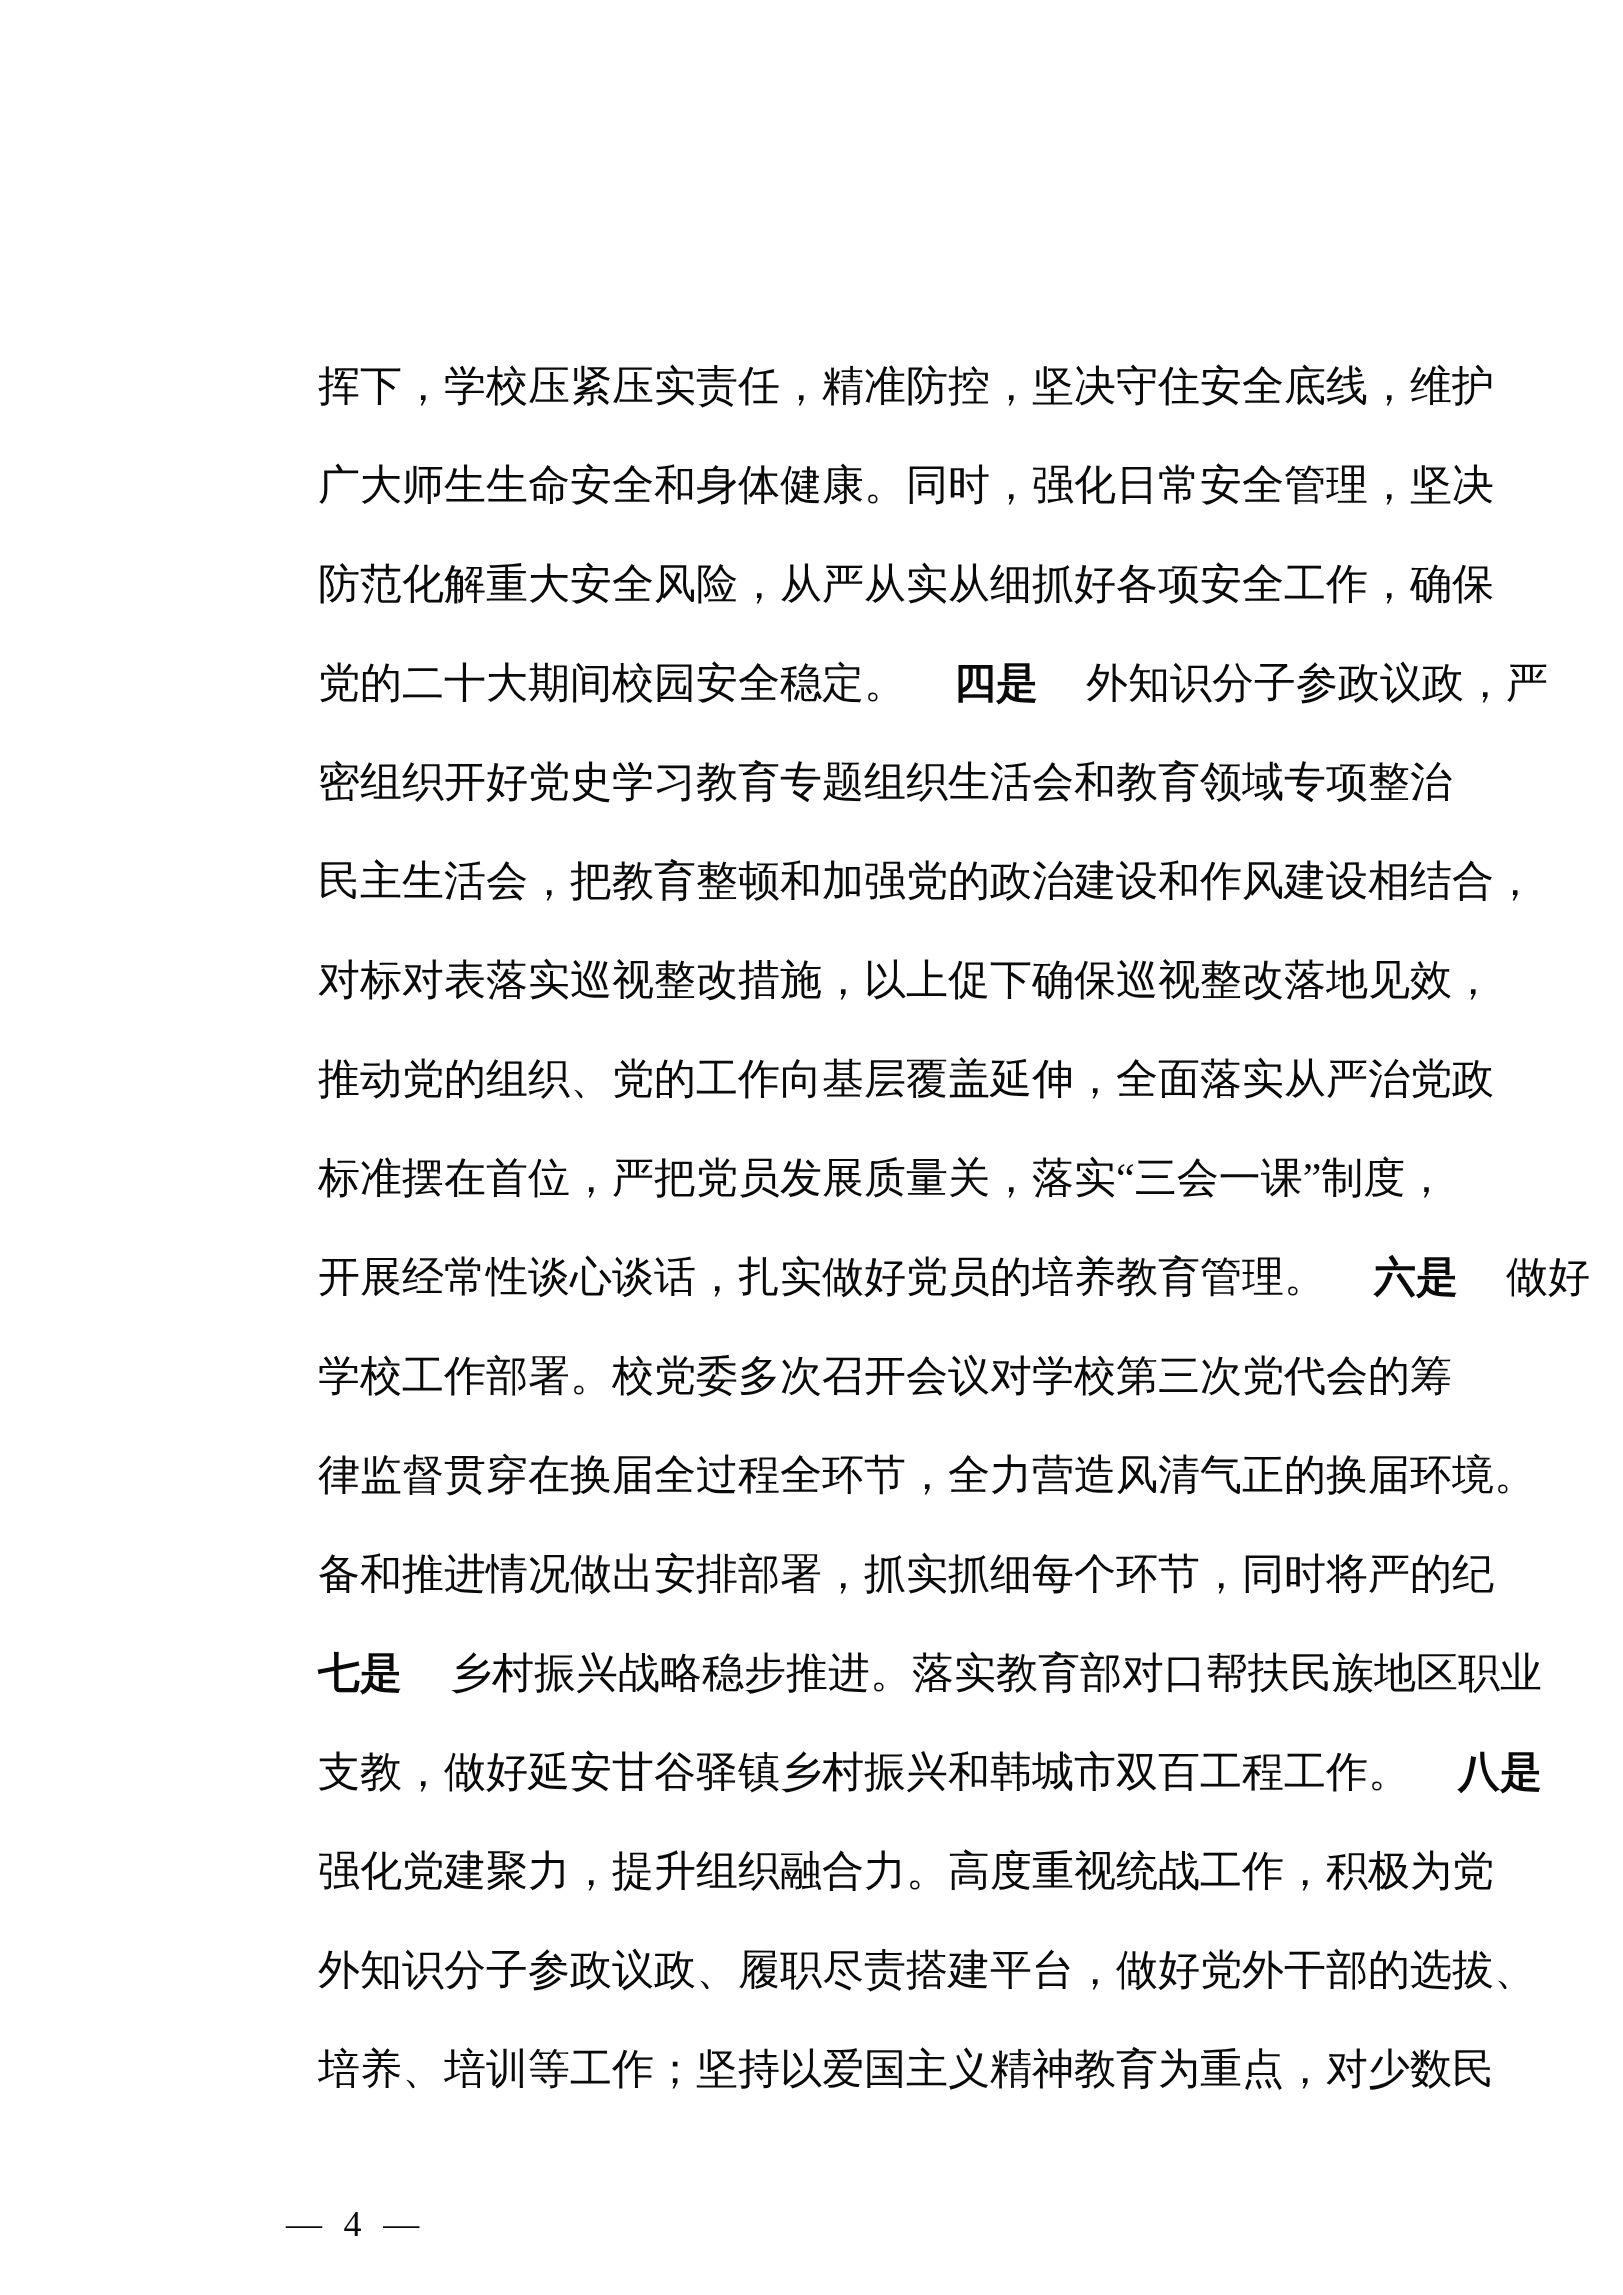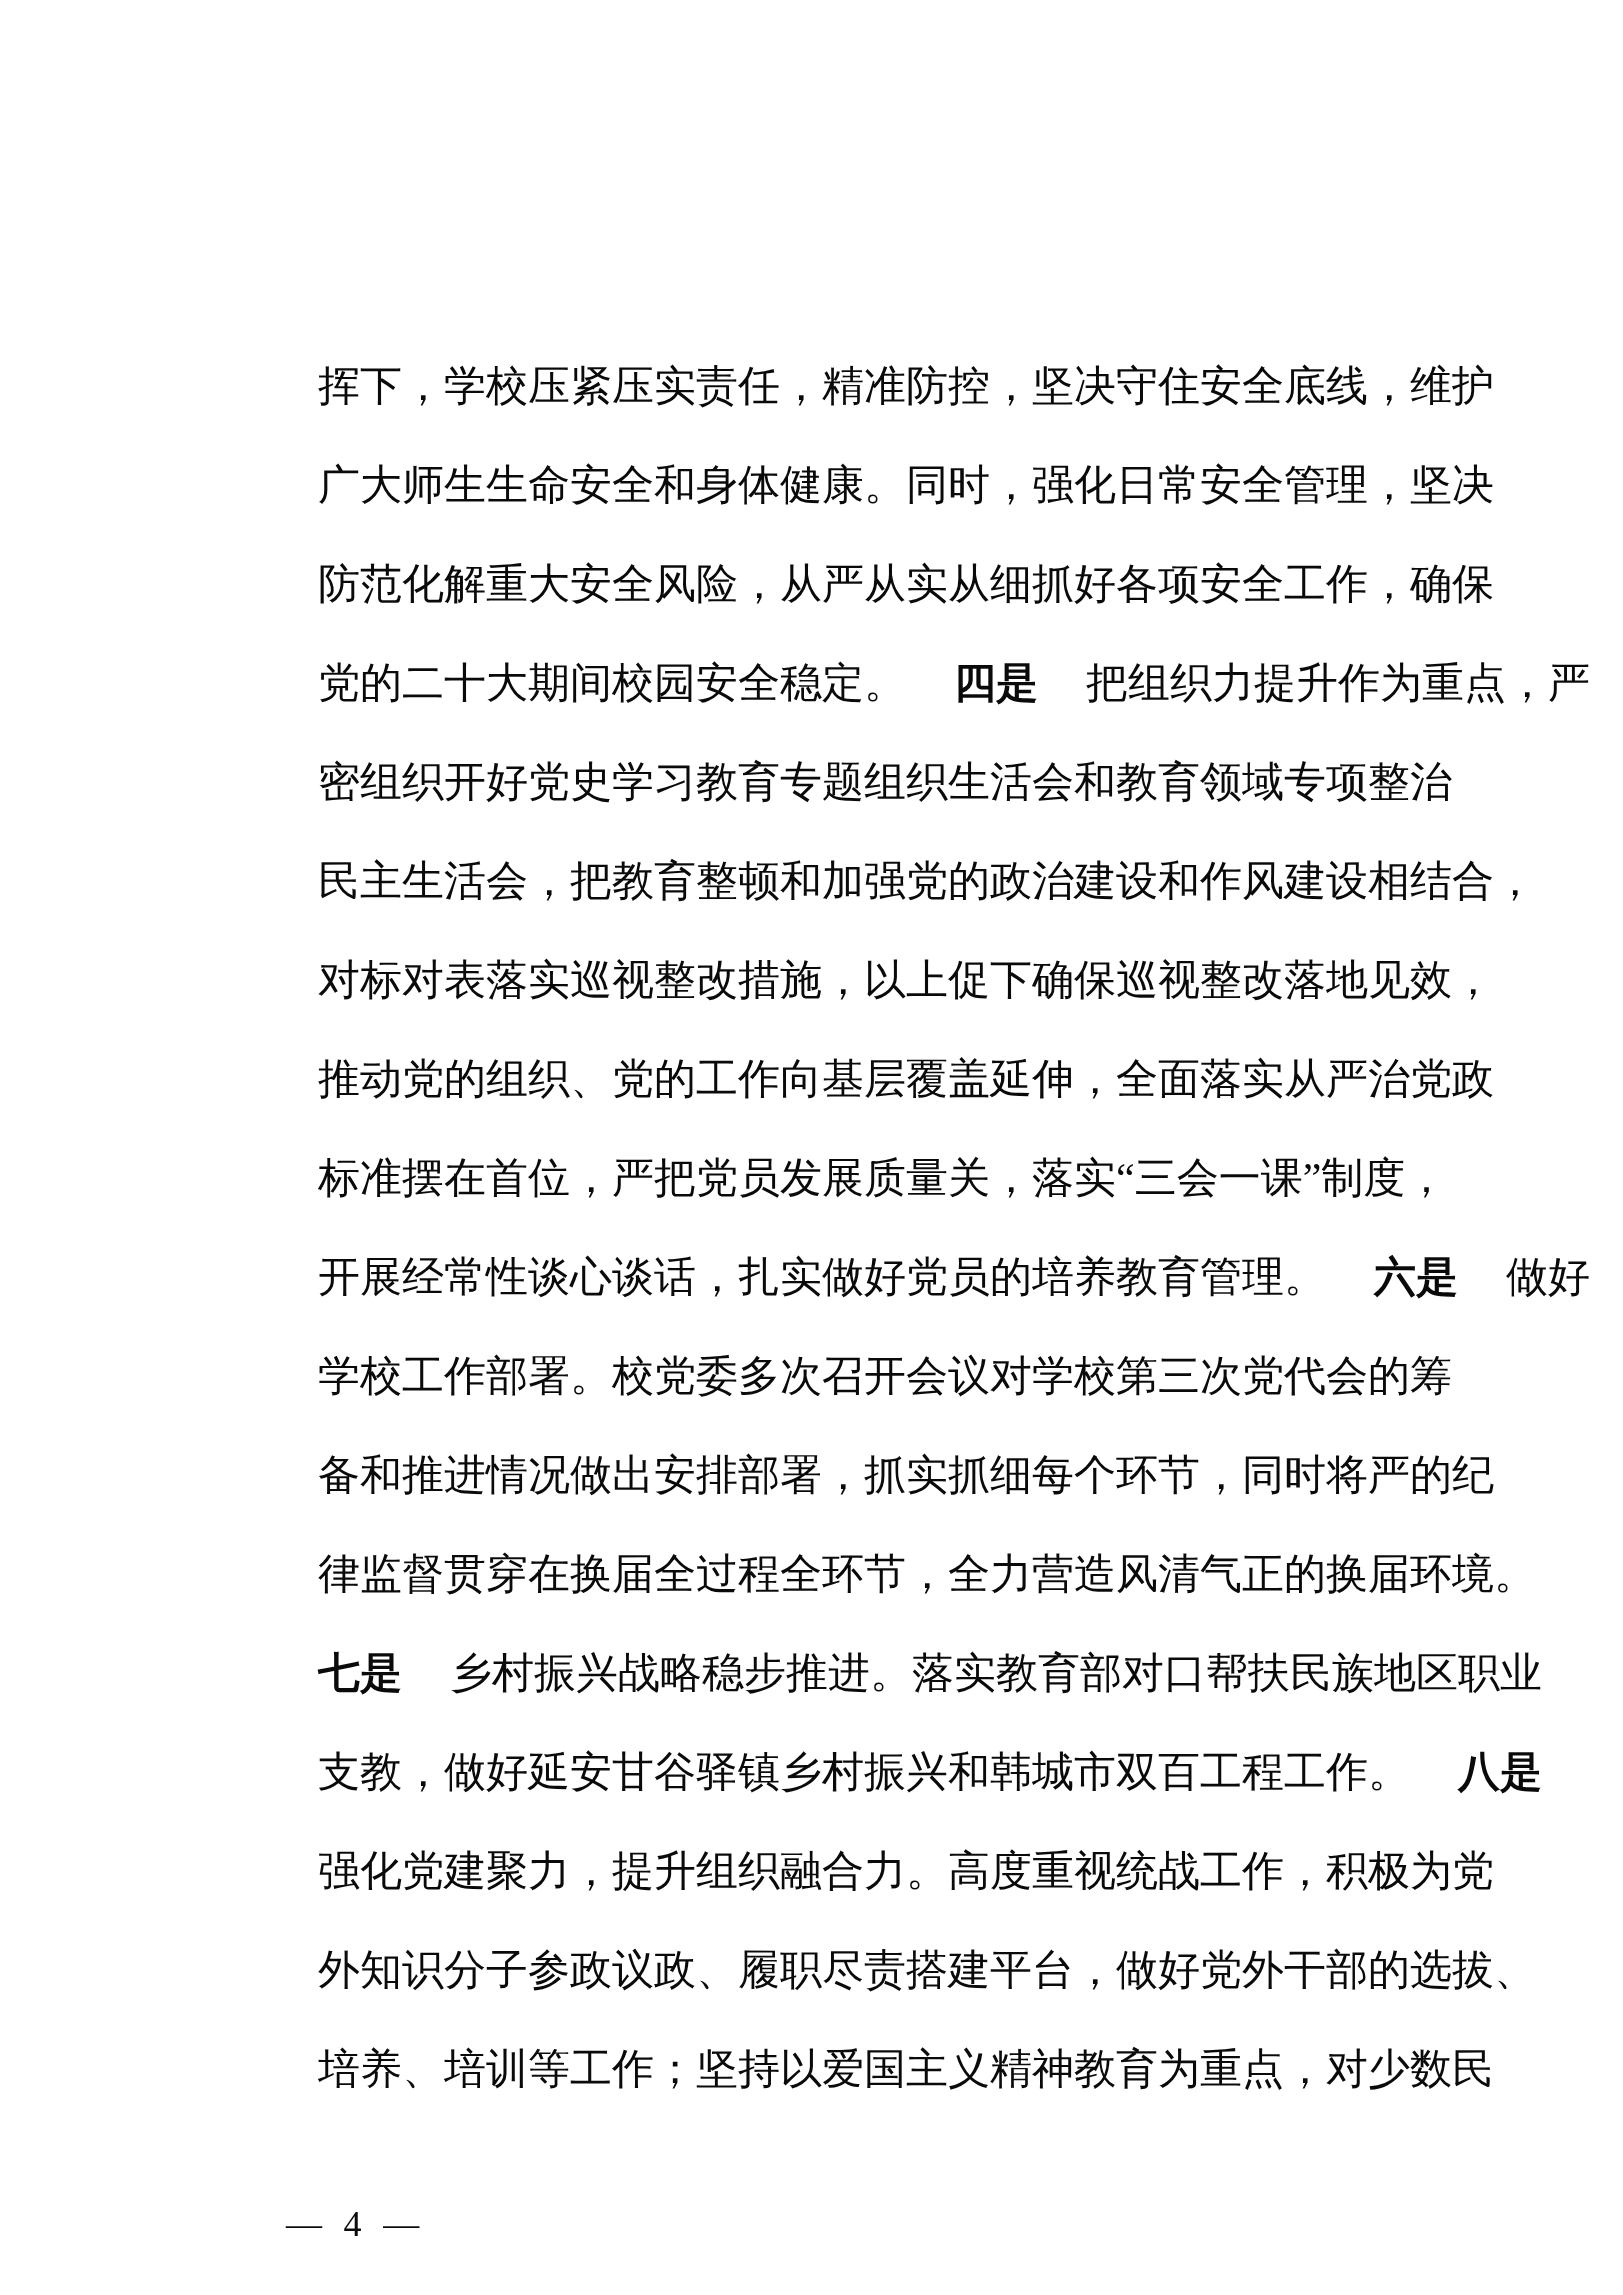--- a/index.html
+++ b/index.html
@@ -52,30 +52,30 @@
   }
 </style>
 </head>
 <body>
 
 <div class="document-page">
   <div class="body-text">
       <div class="line"><span class="run">挥下，学校压紧压实责任，精准防控，坚决守住安全底线，维护</span></div>
       <div class="line"><span class="run">广大师生生命安全和身体健康。同时，强化日常安全管理，坚决</span></div>
       <div class="line"><span class="run">防范化解重大安全风险，从严从实从细抓好各项安全工作，确保</span></div>
-      <div class="line"><span class="run">党的二十大期间校园安全稳定。</span><span class="run bold">四是</span><span class="run">把组织力提升作为重点，严</span></div>
+      <div class="line"><span class="run">党的二十大期间校园安全稳定。</span><span class="run bold">四是</span><span class="run">外知识分子参政议政，严</span></div>
       <div class="line"><span class="run">密组织开好党史学习教育专题组织生活会和教育领域专项整治</span></div>
       <div class="line"><span class="run">民主生活会，把教育整顿和加强党的政治建设和作风建设相结合，</span></div>
       <div class="line"><span class="run">对标对表落实巡视整改措施，以上促下确保巡视整改落地见效，</span></div>
       <div class="line"><span class="run">推动党的组织、党的工作向基层覆盖延伸，全面落实从严治党政</span></div>
       <div class="line"><span class="run">标准摆在首位，严把党员发展质量关，落实“三会一课”制度，</span></div>
       <div class="line"><span class="run">开展经常性谈心谈话，扎实做好党员的培养教育管理。</span><span class="run bold">六是</span><span class="run">做好</span></div>
       <div class="line"><span class="run">学校工作部署。校党委多次召开会议对学校第三次党代会的筹</span></div>
+      <div class="line"><span class="run">律监督贯穿在换届全过程全环节，全力营造风清气正的换届环境。</span></div>
       <div class="line"><span class="run">备和推进情况做出安排部署，抓实抓细每个环节，同时将严的纪</span></div>
-      <div class="line"><span class="run">律监督贯穿在换届全过程全环节，全力营造风清气正的换届环境。</span></div>
       <div class="line"><span class="run bold">七是</span><span class="run">乡村振兴战略稳步推进。落实教育部对口帮扶民族地区职业</span></div>
       <div class="line"><span class="run">支教，做好延安甘谷驿镇乡村振兴和韩城市双百工程工作。</span><span class="run bold">八是</span></div>
       <div class="line"><span class="run">强化党建聚力，提升组织融合力。高度重视统战工作，积极为党</span></div>
       <div class="line"><span class="run">外知识分子参政议政、履职尽责搭建平台，做好党外干部的选拔、</span></div>
       <div class="line"><span class="run">培养、培训等工作；坚持以爱国主义精神教育为重点，对少数民</span></div>
     </div>
   <div class="page-footer">— 4 —</div>
 </div>
 
 

